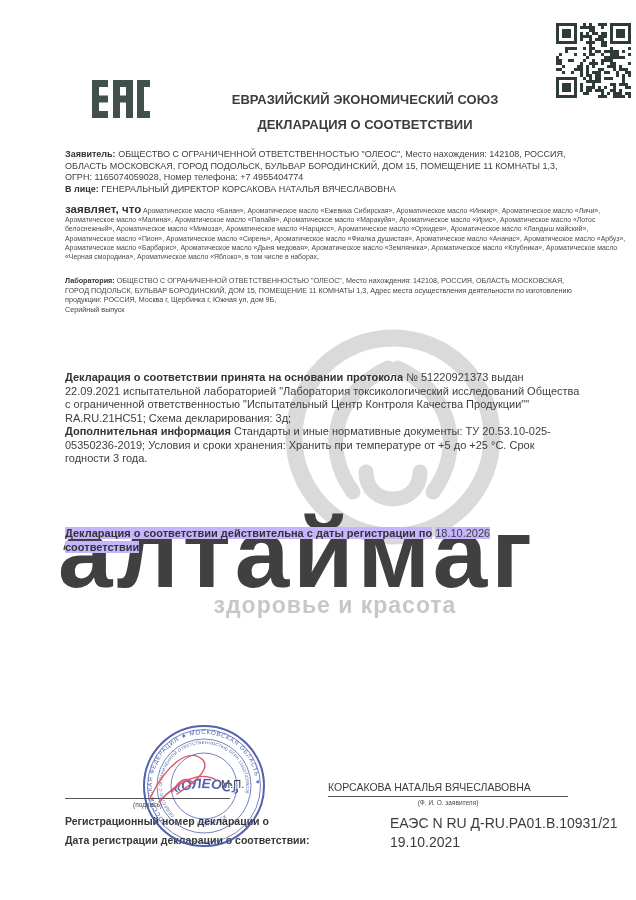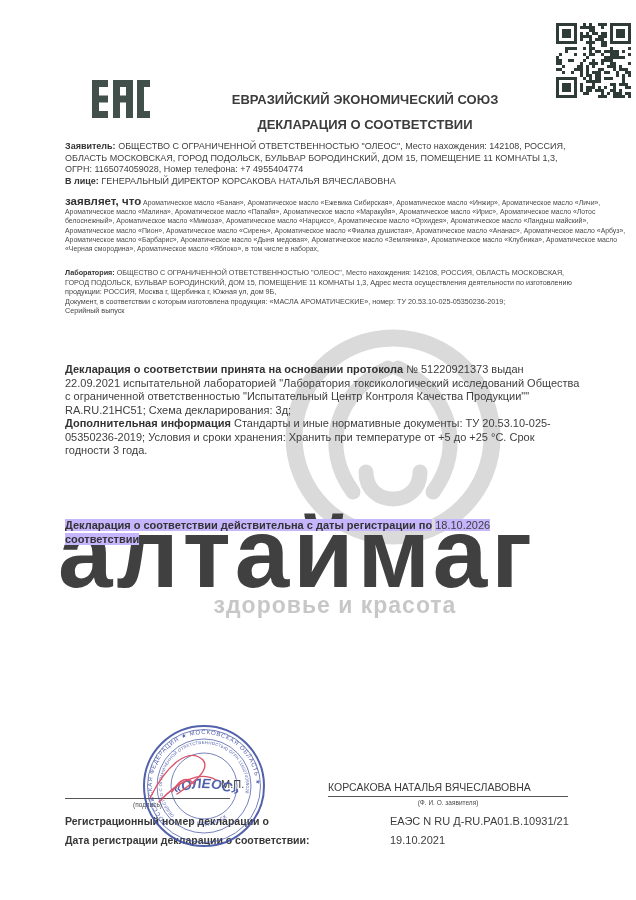--- a/index.html
+++ b/index.html
@@ -10,41 +10,41 @@
   .wm{color:#cccccc;z-index:0;user-select:none;}
   .wm-brand{left:58px;top:504px;font-size:98px;font-weight:bold;letter-spacing:4px;color:#404040;line-height:1;}
   .wm-tagline{left:150px;top:592px;width:370px;text-align:center;font-size:23px;font-weight:bold;color:#c7c7c7;letter-spacing:1px;}
   .wm-flower{left:278px;top:322px;z-index:0;}
   
   .eac-logo{left:92px;top:80px;}
   .qr{left:556px;top:23px;}
   .title{left:65px;top:92px;width:600px;text-align:center;font-weight:bold;font-size:13px;color:#3c3c3c;z-index:1;}
   .title2{top:117px;}
   
-  .sec{z-index:1;}
+  .sec{z-index:1;margin-top:8px;}
   .lbl{font-weight:bold;color:#333;}
   .s-applicant{left:65px;top:141px;width:516px;font-size:9px;line-height:11.5px;}
   .s-declares{left:65px;top:197px;width:566px;font-size:6.9px;line-height:9.2px;color:#4a4a4a;}
   .s-declares .lbl{font-size:11.5px;}
   .s-manufacturer{left:65px;top:268px;width:522px;font-size:7.2px;line-height:9.6px;color:#454545;}
   .s-compliance{left:65px;top:329px;width:516px;font-size:11px;line-height:13.5px;}
   .s-protocol{left:65px;top:363px;width:516px;font-size:11px;line-height:13.5px;}
   .s-additional{left:65px;top:417px;width:516px;font-size:11px;line-height:13.5px;}
   .s-validity{left:65px;top:518px;width:516px;font-size:11px;line-height:14px;z-index:1;}
   .s-validity .hl{background:#c4b5fd;}
   
   .stamp-wrap{left:132px;top:720px;z-index:3;}
   .sig-line-l{left:65px;top:798px;width:165px;border-top:1.5px solid #555;z-index:2;}
   .sig-podpis{left:65px;top:801px;width:165px;text-align:center;font-size:6.5px;color:#4a4a4a;z-index:2;}
   .mp{left:221px;top:778px;font-size:11px;color:#3c3c3c;z-index:2;}
   .fio-name{left:328px;top:781px;width:240px;text-align:left;font-size:10.5px;color:#3c3c3c;z-index:2;}
   .sig-line-r{left:328px;top:796px;width:240px;border-top:1.5px solid #555;z-index:2;}
   .fio-label{left:328px;top:799px;width:240px;text-align:center;font-size:6.5px;color:#4a4a4a;z-index:2;}
   .reg-lbl{left:65px;font-size:10.5px;font-weight:bold;color:#373737;z-index:2;}
-  .reg-val{left:390px;font-size:11px;color:#3c3c3c;z-index:2;}
+  .reg-val{left:390px;font-size:14px;color:#3c3c3c;z-index:2;}
   .row1{top:815px;} .row2{top:834px;}
   svg text{font-family:"Liberation Sans","DejaVu Sans",sans-serif;}
 </style>
 </head>
 <body>
 
 <div id="page">
 
   <svg class="abs wm-flower" width="230" height="230" viewBox="0 0 230 230">
     <g stroke="#dadada" fill="none">
@@ -289,21 +289,20 @@
   </div>
 
   <div class="abs sec s-declares">
     <span class="lbl">заявляет, что</span>
     <span>Ароматическое масло «Банан», Ароматическое масло «Ежевика Сибирская», Ароматическое масло «Инжир», Ароматическое масло «Личи», Ароматическое масло «Малина», Ароматическое масло «Папайя», Ароматическое масло «Маракуйя», Ароматическое масло «Ирис», Ароматическое масло «Лотос белоснежный», Ароматическое масло «Мимоза», Ароматическое масло «Нарцисс», Ароматическое масло «Орхидея», Ароматическое масло «Ландыш майский», Ароматическое масло «Пион», Ароматическое масло «Сирень», Ароматическое масло «Фиалка душистая», Ароматическое масло «Ананас», Ароматическое масло «Арбуз», Ароматическое масло «Барбарис», Ароматическое масло «Дыня медовая», Ароматическое масло «Земляника», Ароматическое масло «Клубника», Ароматическое масло «Черная смородина», Ароматическое масло «Яблоко», в том числе в наборах,</span>
   </div>
 
   <div class="abs sec s-manufacturer">
     <div><span class="lbl">Лаборатория:</span>
     <span>ОБЩЕСТВО С ОГРАНИЧЕННОЙ ОТВЕТСТВЕННОСТЬЮ "ОЛЕОС", Место нахождения: 142108, РОССИЯ, ОБЛАСТЬ МОСКОВСКАЯ, ГОРОД ПОДОЛЬСК, БУЛЬВАР БОРОДИНСКИЙ, ДОМ 15, ПОМЕЩЕНИЕ 11 КОМНАТЫ 1,3, Адрес места осуществления деятельности по изготовлению продукции: РОССИЯ, Москва г, Щербинка г, Южная ул, дом 9Б,</span></div>
-    <div>Документ, в соответствии с которым изготовлена продукция: «МАСЛА АРОМАТИЧЕСКИЕ», номер: ТУ 20.53.10-025-05350236-2019;</div>
     <div>Серийный выпуск</div>
   </div>
 
 
   <div class="abs sec s-protocol">
     <span class="lbl">Декларация о соответствии принята на основании протокола</span>
     <span>№ 51220921373 выдан 22.09.2021  испытательной лабораторией "Лаборатория токсикологический исследований Общества с ограниченной ответственностью "Испытательный Центр Контроля Качества Продукции"" RA.RU.21НС51; Схема декларирования: 3д;</span>
   </div>
 
   <div class="abs sec s-additional">

